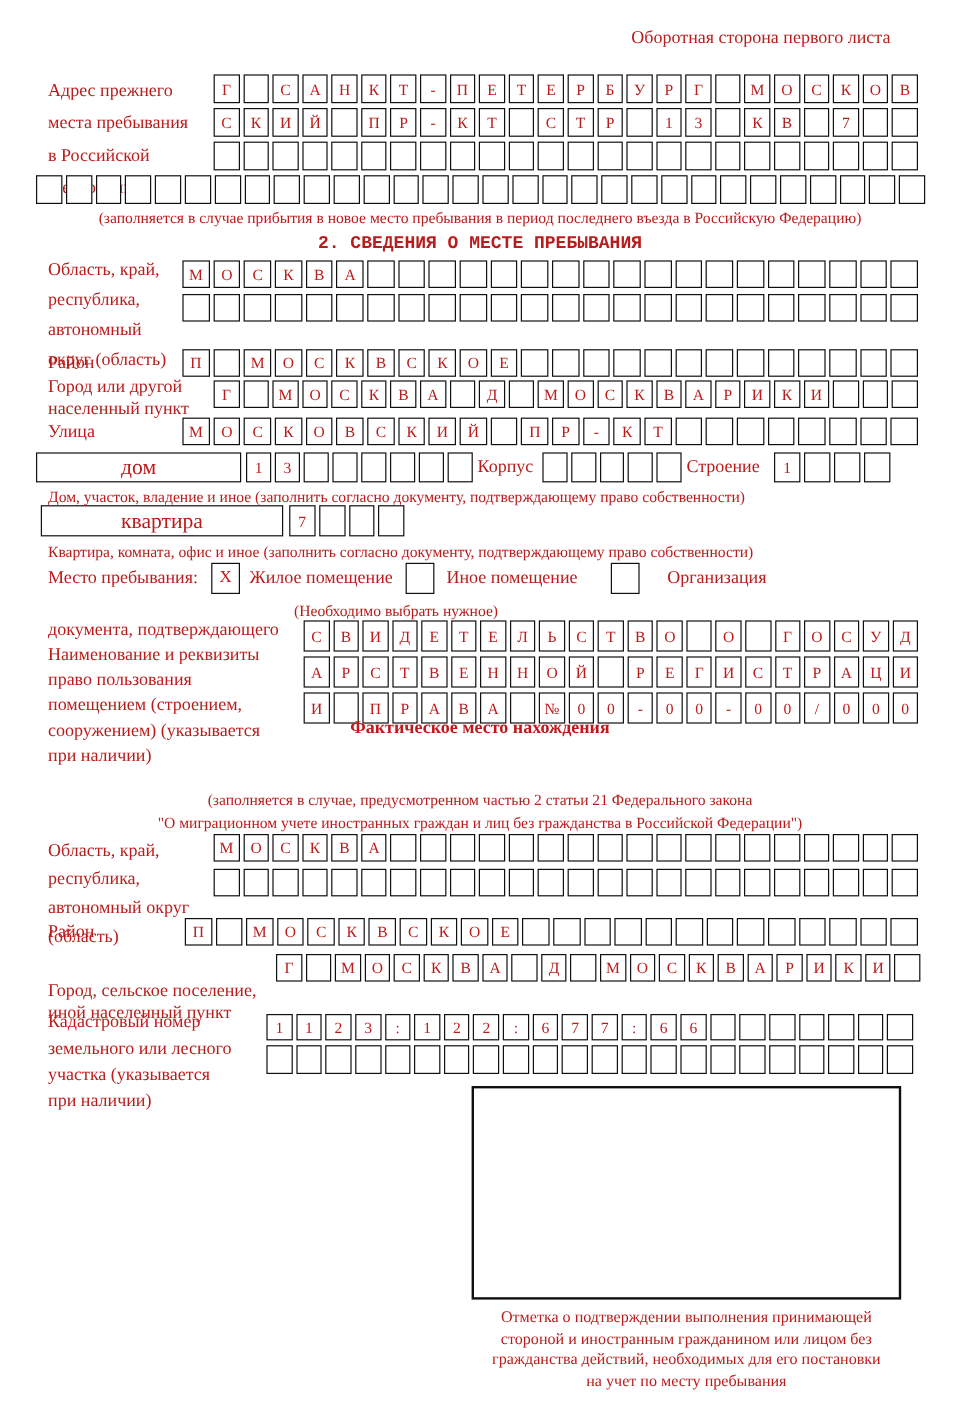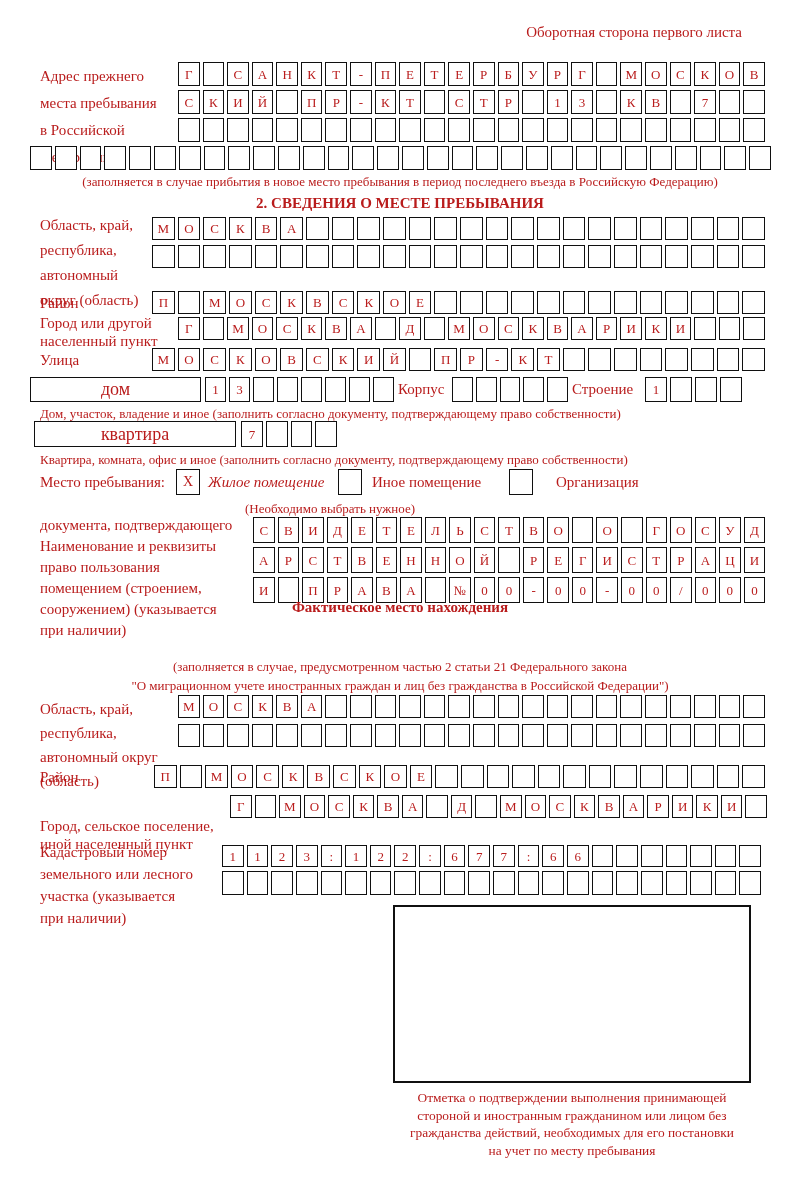--- a/index.html
+++ b/index.html
@@ -154,21 +154,21 @@
       <span class="cell"></span>
       <span class="cell"></span>
       <span class="cell"></span>
       <span class="cell"></span>
       <span class="cell"></span>
       <span class="cell"></span>
     </div>
 
   <div class="abs small center" style="top:174px;">(заполняется в случае прибытия в новое место пребывания в период последнего въезда в Российскую Федерацию)</div>
 
-  <div class="abs lbl bold center" style="top:195px;">2. СВЕДЕНИЯ О МЕСТЕ ПРЕБЫВАНИЯ</div>
+  <div class="abs lbl bold center" style="top:195px;font-family:Liberation Mono, monospace;">2. СВЕДЕНИЯ О МЕСТЕ ПРЕБЫВАНИЯ</div>
 
   <div class="abs lbl lines" style="left:40px; top:213px; line-height:25px;">
       <div>Область, край,</div>
       <div>республика,</div>
       <div>автономный</div>
       <div>округ (область)</div>
     </div>
   <div class="abs boxrow" style="left:152px; top:217px; width:613px; height:23px;">
       <span class="cell">М</span>
       <span class="cell">О</span>
@@ -341,21 +341,21 @@
   <div class="abs boxrow" style="left:241px; top:421px; width:96px; height:26px;">
       <span class="cell">7</span>
       <span class="cell"></span>
       <span class="cell"></span>
       <span class="cell"></span>
     </div>
   <div class="abs small" style="left:40px; top:452px;">Квартира, комната, офис и иное (заполнить согласно документу, подтверждающему право собственности)</div>
 
   <div class="abs lbl" style="left:40px; top:474px;">Место пребывания:</div>
   <div class="abs chk" style="left:176px; top:469px;">X</div>
-  <div class="abs lbl" style="left:208px; top:474px;font-style:italic;">Жилое помещение</div>
+  <div class="abs lbl" style="left:208px; top:474px;">Жилое помещение</div>
   <div class="abs chk" style="left:338px; top:469px;"></div>
   <div class="abs lbl" style="left:372px; top:474px;">Иное помещение</div>
   <div class="abs chk" style="left:509px; top:469px;"></div>
   <div class="abs lbl" style="left:556px; top:474px;">Организация</div>
   <div class="abs small" style="left:245px; top:501px;">(Необходимо выбрать нужное)</div>
 
   <div class="abs lbl lines" style="left:40px; top:515px; line-height:21px;">
       <div>документа, подтверждающего</div>
       <div>Наименование и реквизиты</div>
       <div>право пользования</div>

